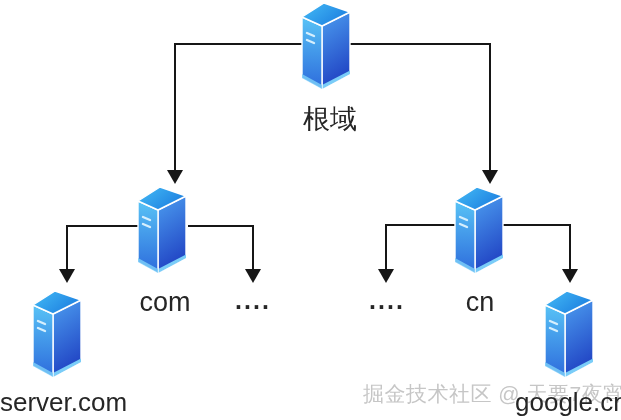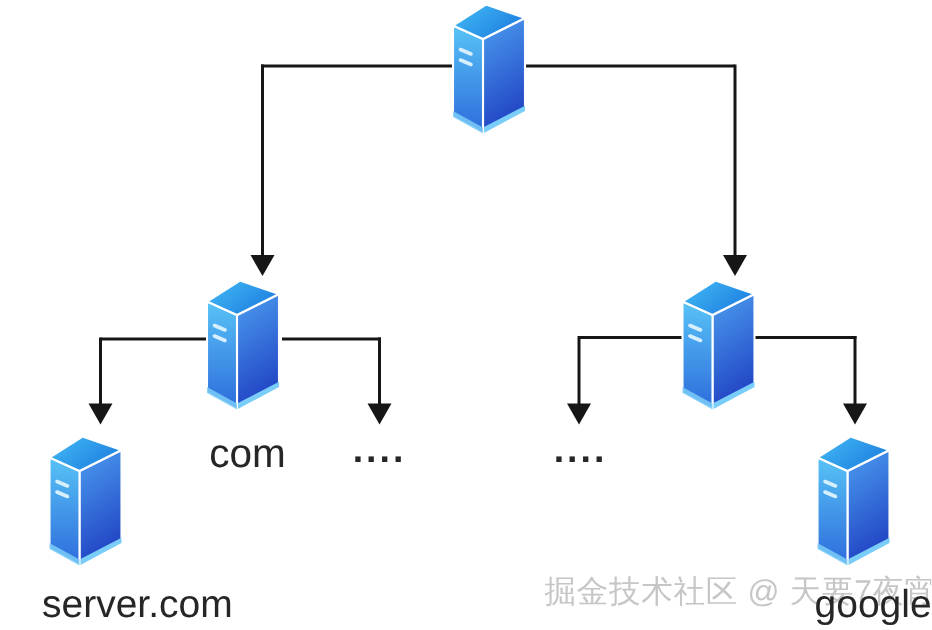--- a/index.html
+++ b/index.html
@@ -42,21 +42,21 @@
     position:absolute;
     color:var(--label,#262626);
     text-align:center;
     white-space:nowrap;
     z-index:3;
   }
   .lbl-root{font-size:27px;}
   .lbl-tld{font-size:27px;}
   .lbl-dots{font-size:25px;letter-spacing:2px;font-weight:bold;}
   .lbl-leaf{font-size:26px;}
-  .lbl-left-align{text-align:left;margin-left:28px;}
+  .lbl-left-align{text-align:left;}
   .watermark{
     position:absolute;
     left:363px;top:380px;
     font-size:21px;
     letter-spacing:.5px;
     color:var(--watermark,#c6c6c6);
     text-shadow:1px 1px 0 #ffffff;
     white-space:nowrap;
     z-index:1;
   }
@@ -123,19 +123,21 @@
     </svg>
   <svg class="server" style="left:29px;top:288px" width="56" height="92" viewBox="0 0 56 92">
       <use href="#server-shape" xlink:href="#server-shape"></use>
     </svg>
   <svg class="server" style="left:541px;top:288px" width="56" height="92" viewBox="0 0 56 92">
       <use href="#server-shape" xlink:href="#server-shape"></use>
     </svg>
 
   <div class="watermark">掘金技术社区 @ 天要7夜宵</div>
 
+  <div class="lbl lbl-root" style="left:270px;top:101px;width:120px">根域</div>
   <div class="lbl lbl-tld" style="left:115px;top:287px;width:100px">com</div>
   <div class="lbl lbl-dots" style="left:203px;top:286px;width:100px">....</div>
   <div class="lbl lbl-dots" style="left:337px;top:286px;width:100px">....</div>
+  <div class="lbl lbl-tld" style="left:430px;top:287px;width:100px">cn</div>
   <div class="lbl lbl-leaf lbl-left-align" style="left:0;top:387px">server.com</div>
   <div class="lbl lbl-leaf lbl-left-align" style="left:515px;top:387px">google.cn</div>
 
 </div>
 
 </body></html>

